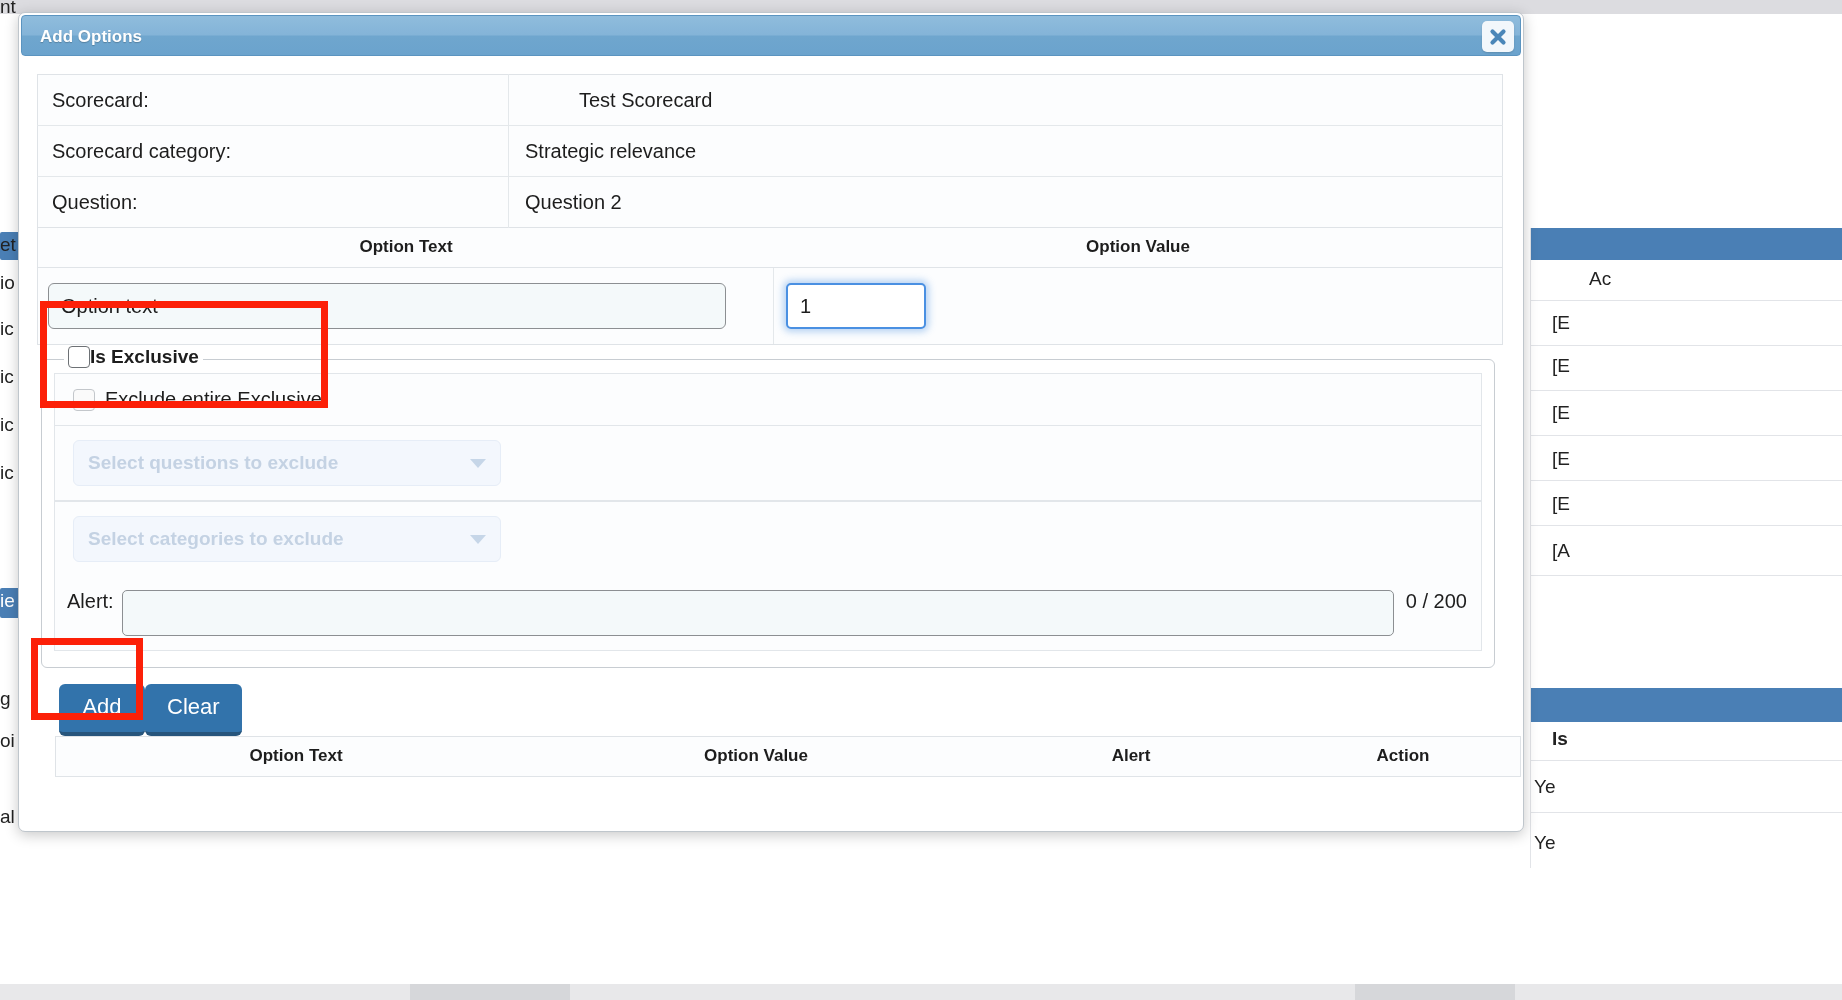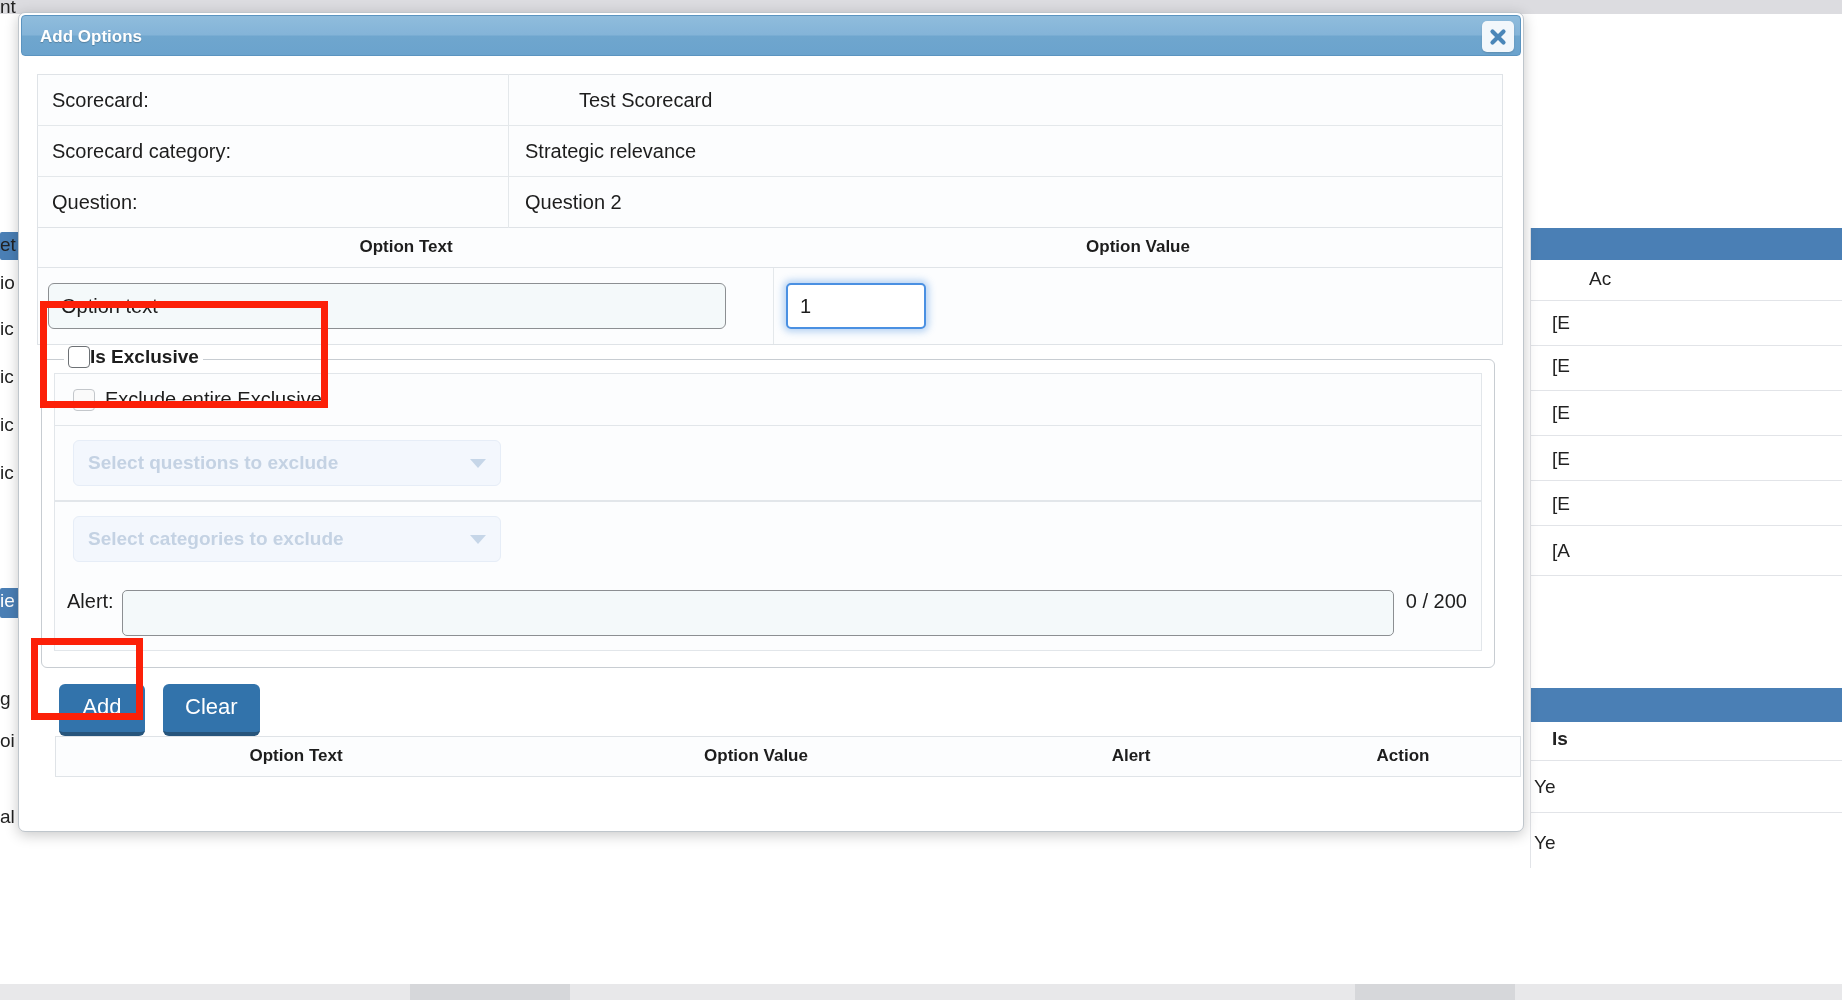--- a/index.html
+++ b/index.html
@@ -160,21 +160,21 @@
   .alert-label { font-size:20px; color:#1d1d1d; }
   .alert-input {
     flex:1; height:46px; box-sizing:border-box;
     border:1px solid #8c8f92; border-radius:5px;
     background:#f4f9fa; font-size:19px; padding:0 10px;
     font-family:"Liberation Sans", sans-serif; outline:none;
   }
   .alert-count { font-size:20px; color:#1d1d1d; white-space:nowrap; padding-left:4px; }
 
   
-  .btn-bar { margin:16px 0 0 22px; display:flex; gap:18px; align-items:flex-start; }
+  .btn-bar { margin:16px 0 0 22px; display:flex; align-items:flex-start; }
   .btn {
     font-family:"Liberation Sans", sans-serif;
     font-size:22px; color:#ffffff;
     background:#3273ab; border:none; border-bottom:4px solid #27557c;
     border-radius:6px; padding:10px 22px 12px 22px; cursor:pointer;
     min-width:86px;
   }
 
   
   .added-title { margin:28px 0 10px 18px; font-size:19px; font-weight:bold; color:#1d1d1d; }

